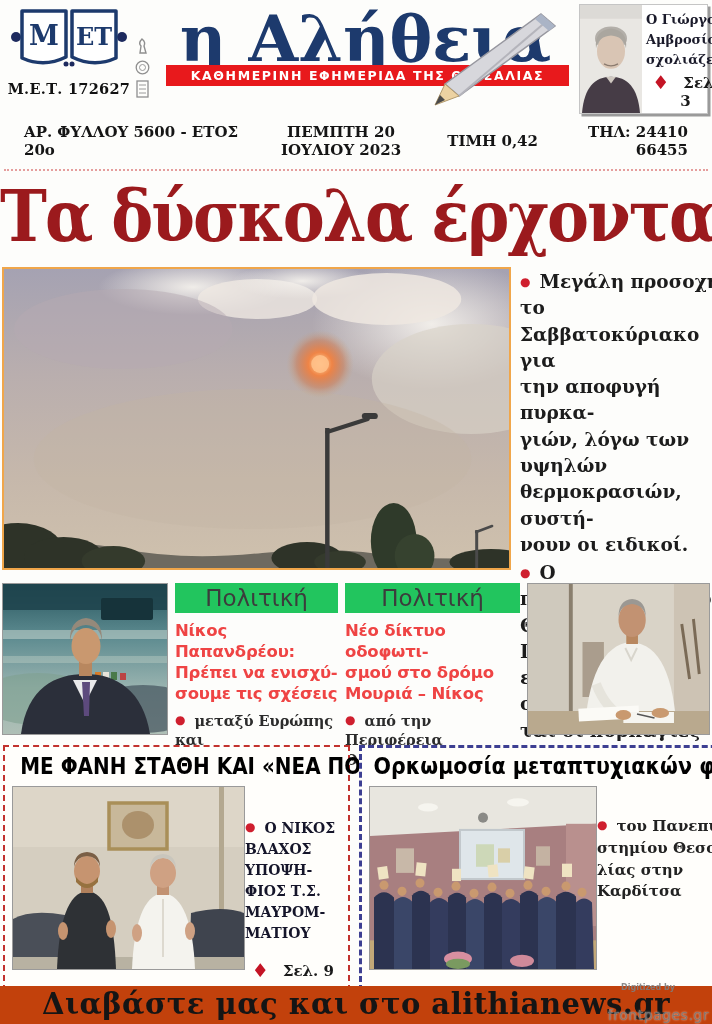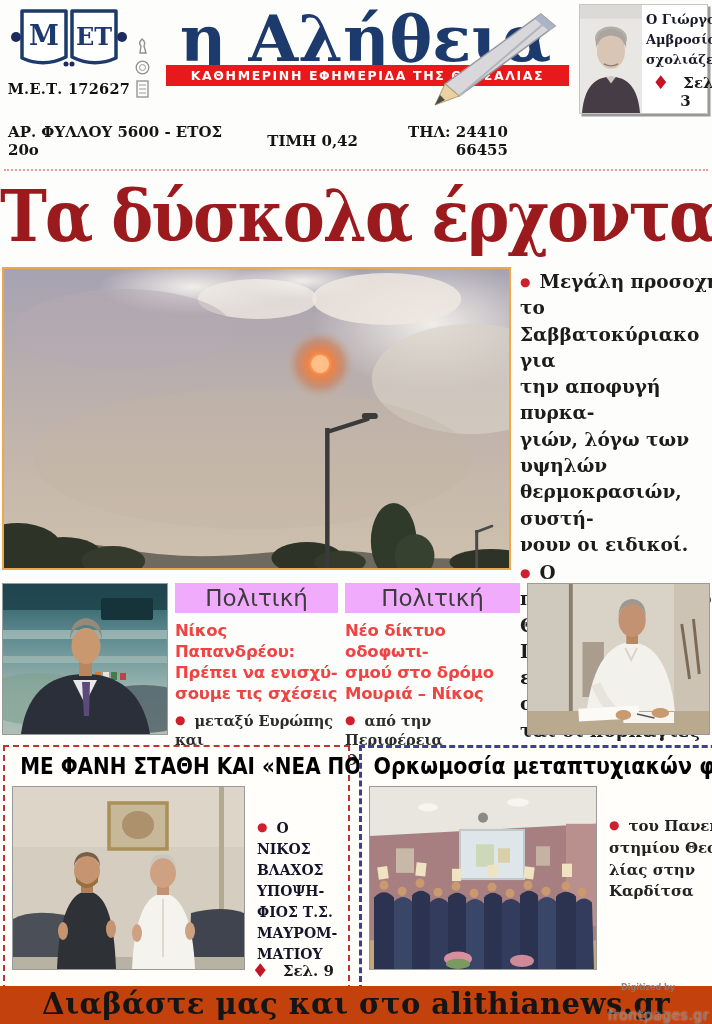--- a/index.html
+++ b/index.html
@@ -29,21 +29,21 @@
   .columnist {
     width:129px; height:110px; display:flex; background:#fff;
     border:1px solid #c5c5c5; box-shadow:2.5px 2.5px 0 #9a9a9a;
   }
   .col-photo { width:62px; height:100%; flex:none; }
   .col-txt { flex:1; padding:5px 2px 3px 4px; display:flex; flex-direction:column; }
   .col-name { font-size:13px; font-weight:bold; color:#1a1a2a; line-height:1.55; white-space:pre-line; }
   .col-ref { margin-top:auto; font-size:12.5px; font-weight:bold; text-align:center; }
   
   .infoline {
-    display:flex; align-items:center; padding:0 8px; margin-top:9px;
+    display:flex; align-items:center; padding:0 24px; margin-top:9px;
     font-size:15px; font-weight:bold; color:#151515;
   }
   .inf-issue { width:235px; }
   .inf-date  { flex:1; text-align:center; }
   .inf-price { width:115px; text-align:right; }
   .inf-phone { width:150px; text-align:right; }
   .red-dots { margin:10px 4px 0 4px; border-top:2px dotted rgba(210,80,80,.55); }
   
   .headline {
     text-align:center; color:#9b1a1d; font-weight:bold;
@@ -65,21 +65,21 @@
   
   .mid-row { display:flex; gap:7px; margin-top:13px; padding:0 2px; height:152px; }
   .mid-photo { border:1px solid #9a9a9a; background:#ccc; flex:none; }
   .mid-photo svg { display:block; width:100%; height:100%; }
   .mp-left { width:166px; }
   .mp-right { flex:1; }
   .mid-col { flex:none; display:flex; flex-direction:column; }
   .mc-1 { width:163px; }
   .mc-2 { width:175px; }
   .sec-banner {
-    background:#f0abfc; color:#3c3c3c; text-align:center;
+    background:#22c55e; color:#3c3c3c; text-align:center;
     font-family:"DejaVu Sans","Liberation Sans",sans-serif; font-weight:400;
     font-size:23px; height:31px; line-height:30px; margin-bottom:7px;
   }
   .mid-hl {
     font-family:"DejaVu Sans","Liberation Sans",sans-serif; font-weight:bold;
     font-size:16.5px; line-height:1.28; color:#ef4444; white-space:pre-line;
     letter-spacing:-.2px;
   }
   .mid-bullet { margin-top:6px; font-size:14.5px; line-height:1.35; font-weight:bold; color:#2c2c2c; }
   .mid-ref { margin-top:auto; text-align:right; padding-right:8px; padding-bottom:4px; }
@@ -87,21 +87,21 @@
   .bot-row { display:flex; gap:9px; margin-top:10px; padding:0 3px; height:246px; }
   .box { position:relative; padding:5px 7px; background:#fffefb; }
   .box-red { width:347px; flex:none; border:2.5px dashed #c2322e; }
   .box-blue { flex:1; border:3px dashed #3d3f92; }
   .box-title {
     text-align:center; font-family:"DejaVu Sans","Liberation Sans",sans-serif;
     font-weight:bold; color:#000; white-space:nowrap;
   }
   .box-red .box-title { font-size:21px; transform:scale(.95,1.12); transform-origin:center; margin-top:2px; }
   .box-blue .box-title { font-size:21px; transform:scale(.98,1.12); margin-top:1px; }
-  .box-body { display:flex; gap:12px; margin-top:8px; height:184px; }
+  .box-body { display:flex; gap:0; margin-top:8px; height:184px; }
   .box-photo { flex:none; border:1px solid #9a9a9a; background:#ddd; }
   .box-photo svg { display:block; width:100%; height:100%; }
   .bp-left { width:233px; }
   .bp-right { width:228px; }
   .side-note { flex:1; font-weight:bold; }
   .box-red .side-note { padding-top:32px; font-size:14px; line-height:1.5; color:#15152a; }
   .box-blue .side-note { padding-top:30px; font-size:15px; line-height:1.45; color:#222; }
   .box-ref { position:absolute; right:14px; bottom:9px; }
   
   .footer-bar {
@@ -182,20 +182,21 @@
         <div class="col-name prelines">Ο Γιώργος
 Αμβροσίου
 σχολιάζει</div>
         <div class="col-ref pageref"><span class="dia"></span><span>Σελ. 3</span></div>
       </div>
     </div>
   </header>
 
   <div class="infoline">
     <span class="inf-issue">ΑΡ. ΦΥΛΛΟΥ 5600 - ΕΤΟΣ 20ο</span>
+    <span class="inf-date">ΠΕΜΠΤΗ  20 ΙΟΥΛΙΟΥ  2023</span>
     <span class="inf-price">ΤΙΜΗ 0,42</span>
     <span class="inf-phone">ΤΗΛ: 24410 66455</span>
   </div>
   <div class="red-dots"></div>
 
   <h1 class="headline">Τα δύσκολα έρχονται</h1>
 
   <section class="lead-row">
     <div class="main-photo">
       <svg viewBox="0 0 508 299" preserveAspectRatio="none">

